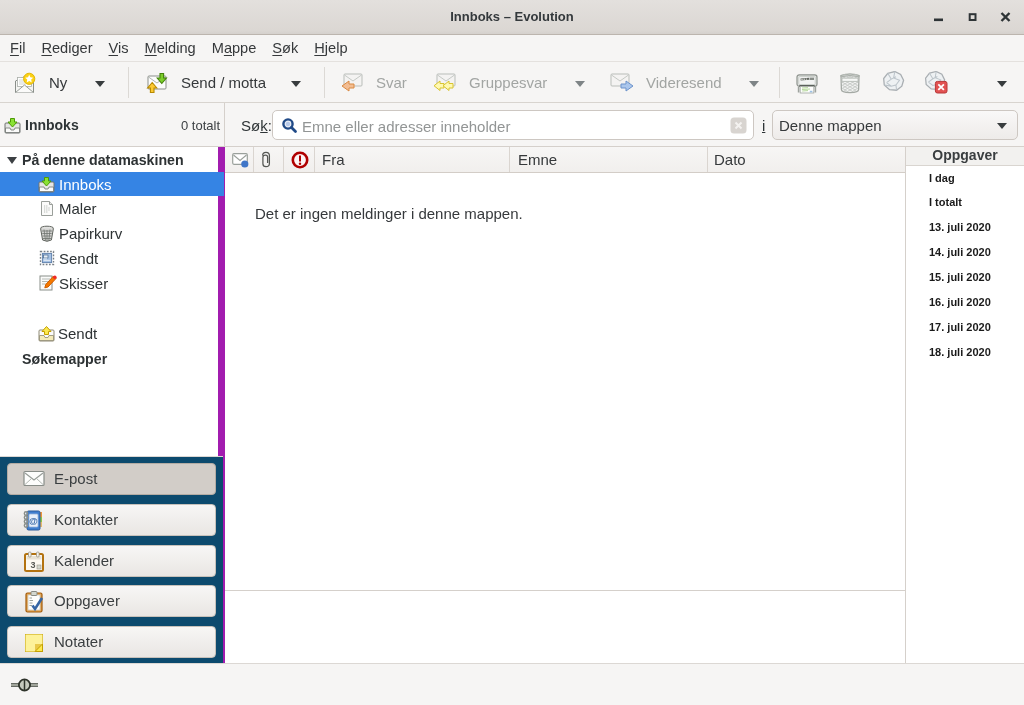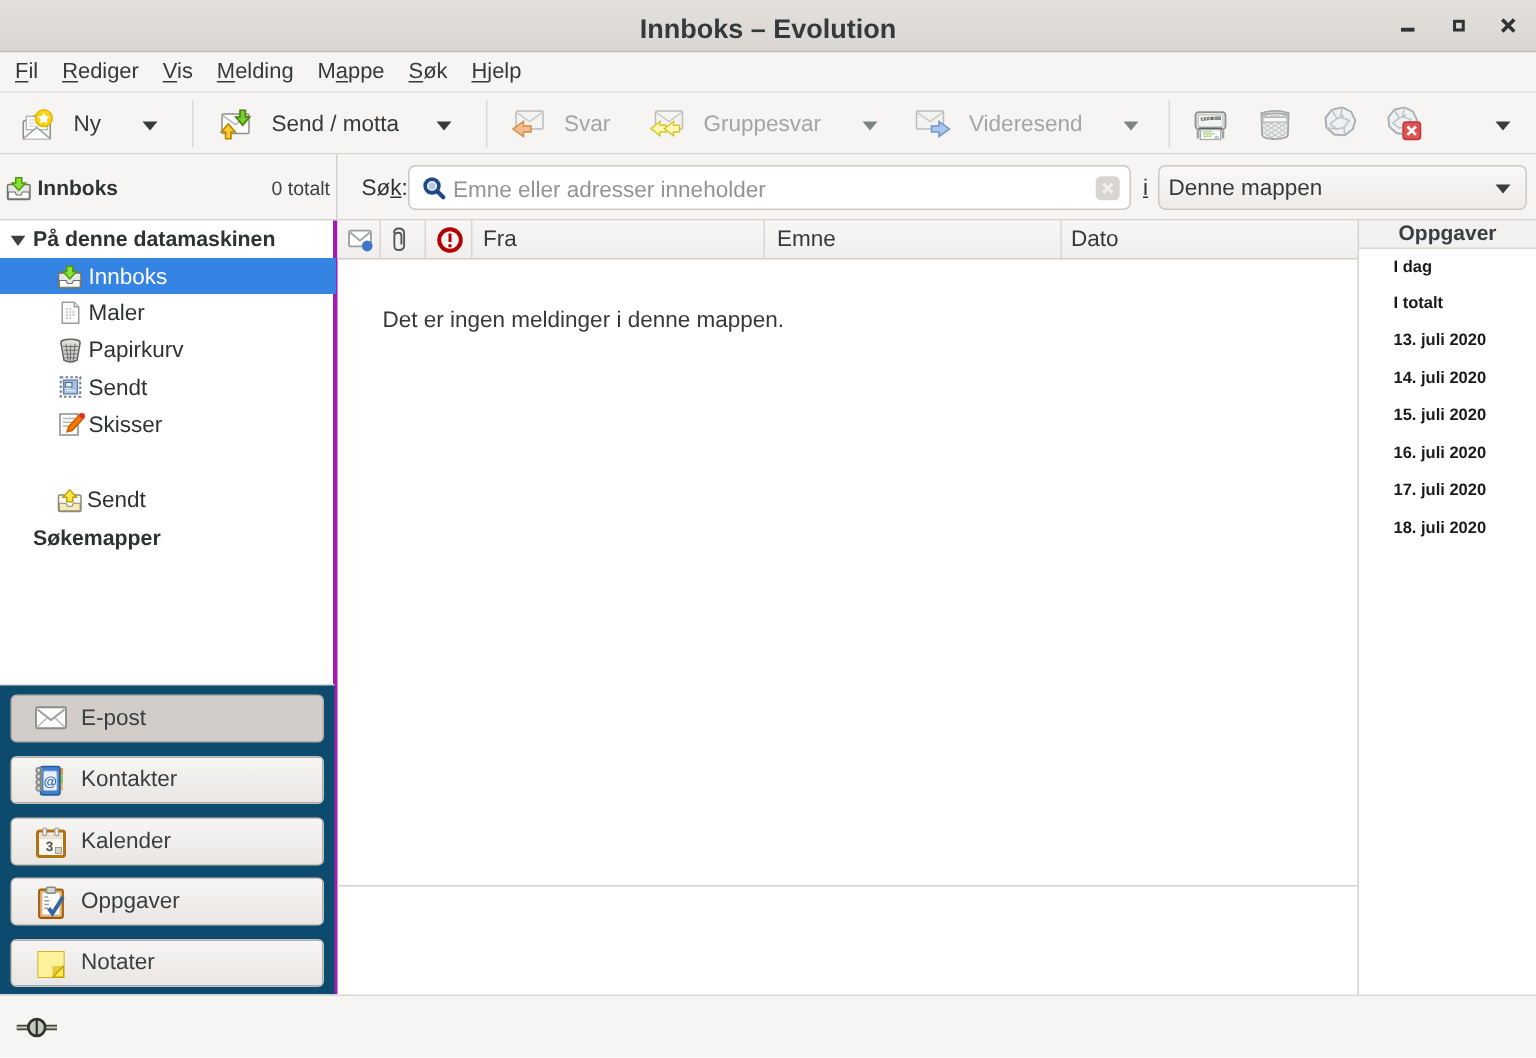--- a/index.html
+++ b/index.html
@@ -3,21 +3,21 @@
 <meta charset="utf-8">
 <style>
 * { margin:0; padding:0; box-sizing:border-box; }
 html,body { width:1024px; height:705px; overflow:hidden; }
 body { font-family:"Liberation Sans", sans-serif; background:#ffffff; position:relative; color:#2e3436; }
 .abs { position:absolute; }
 
 #titlebar { left:0; top:0; width:1024px; height:35px;
   background:linear-gradient(to bottom,#e3e0dd 0%,#dbd7d3 90%,#d5d1cd 100%);
   border-bottom:1px solid #bcb5ae; }
-#title { width:100%; text-align:center; top:9px; font-weight:bold; font-size:18px; color:#34393c; }
+#title { width:100%; text-align:center; top:9px; font-weight:bold; font-size:13px; color:#34393c; }
 
 #menubar { left:0; top:35px; width:1024px; height:27px; background:#f6f5f4; display:flex; align-items:center; padding-left:2px; border-bottom:1px solid #e4e1de; }
 #menubar span { padding:0 8px; font-size:14.6px; color:#36393b; }
 #menubar u { text-decoration-thickness:1px; text-underline-offset:2px; }
 
 #toolbar { left:0; top:62px; width:1024px; height:41px; background:#f6f5f4; border-bottom:1px solid #d8d4cf; }
 .tbtxt { font-size:15px; color:#36393b; top:12px; }
 .tbtxt.dis { color:#a2a5a3; }
 .tsep { top:5px; width:1px; height:31px; background:#dcd9d5; }
 .arrow { width:0; height:0; border-left:5.5px solid transparent; border-right:5.5px solid transparent; border-top:6px solid #383c3e; }
@@ -28,21 +28,21 @@
 #bandhdr-txt { left:25px; top:117px; font-weight:bold; font-size:14px; }
 #bandtot { left:0; top:118px; width:220px; text-align:right; font-size:13px; color:#3d4144; }
 #soklbl { left:241px; top:117px; font-size:15px; }
 #entry { left:272px; top:110px; width:482px; height:30px; background:#fff; border:1px solid #cdc7c2; border-radius:5px; }
 #placeholder { left:302px; top:118px; font-size:15px; color:#929595; }
 #ilbl { left:762px; top:117px; font-size:15px; }
 #combo { left:772px; top:110px; width:246px; height:30px; border:1px solid #cdc7c2; border-radius:5px;
   background:linear-gradient(to bottom,#f9f8f8,#eeebe9); }
 #combo-txt { left:6px; top:6px; font-size:15px; color:#36393b; }
 
-#sidebar { left:0; top:147px; width:225px; height:516px; background:#ffffff; border-right:3px solid #a21caf; }
+#sidebar { left:0; top:147px; width:225px; height:516px; background:#ffffff; border-right:7px solid #a21caf; }
 .titem { position:absolute; left:0; width:224px; height:25px; font-size:15px; color:#2d3234; }
 .titem .lbl { position:absolute; top:4px; }
 #selrow { background:#3584e4; color:#ffffff; }
 
 #switcher { position:absolute; left:0; top:309px; width:223px; height:207px; background:#0c4a6e; border-top:1px solid #dcd8d4; }
 .swbtn { position:absolute; left:7px; width:209px; height:32px; border:1px solid #c7c1ba; border-radius:4px;
   background:linear-gradient(to bottom,#f7f6f5,#e9e6e3); font-size:15px; color:#3a3e40; }
 .swbtn.active { background:#d2cdc8; border-color:#b4aca4; }
 .swbtn .lbl { position:absolute; left:46px; top:6px; }
 .swbtn svg { position:absolute; left:14px; top:4px; }

